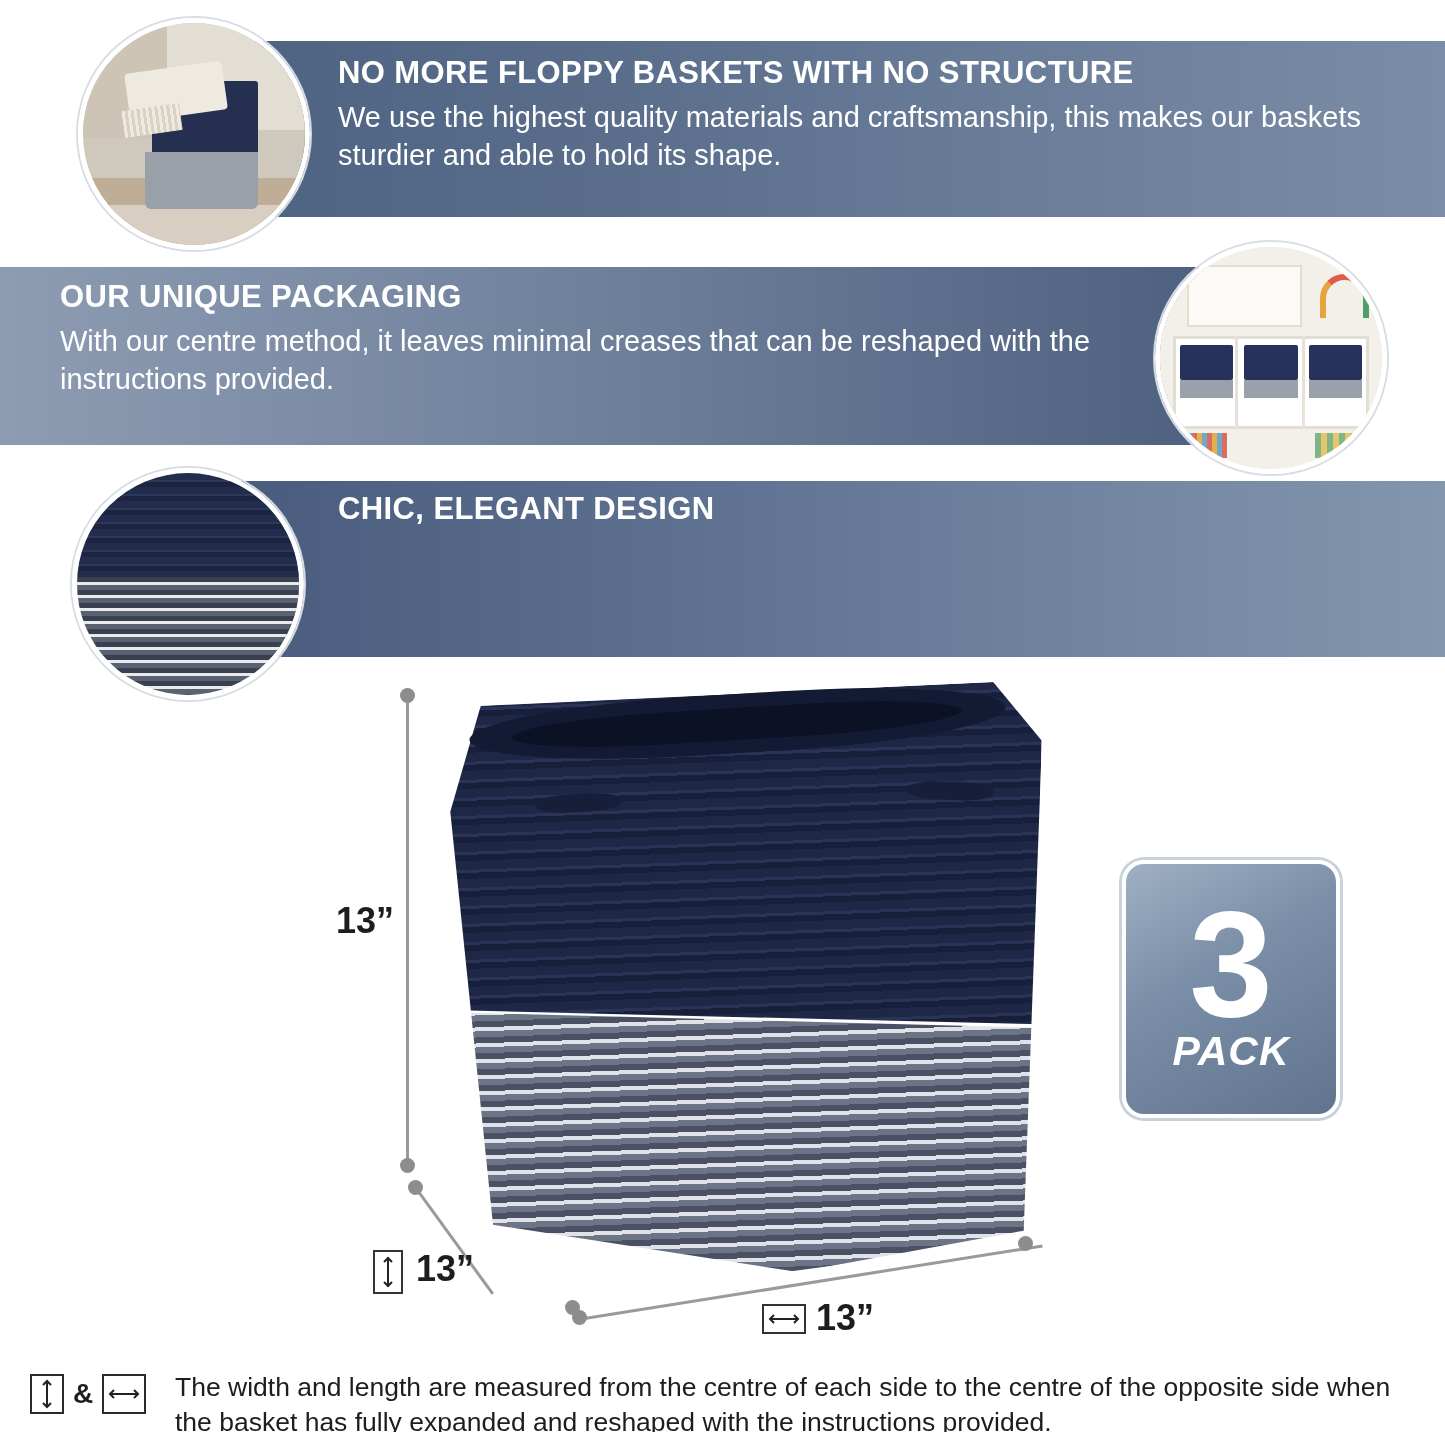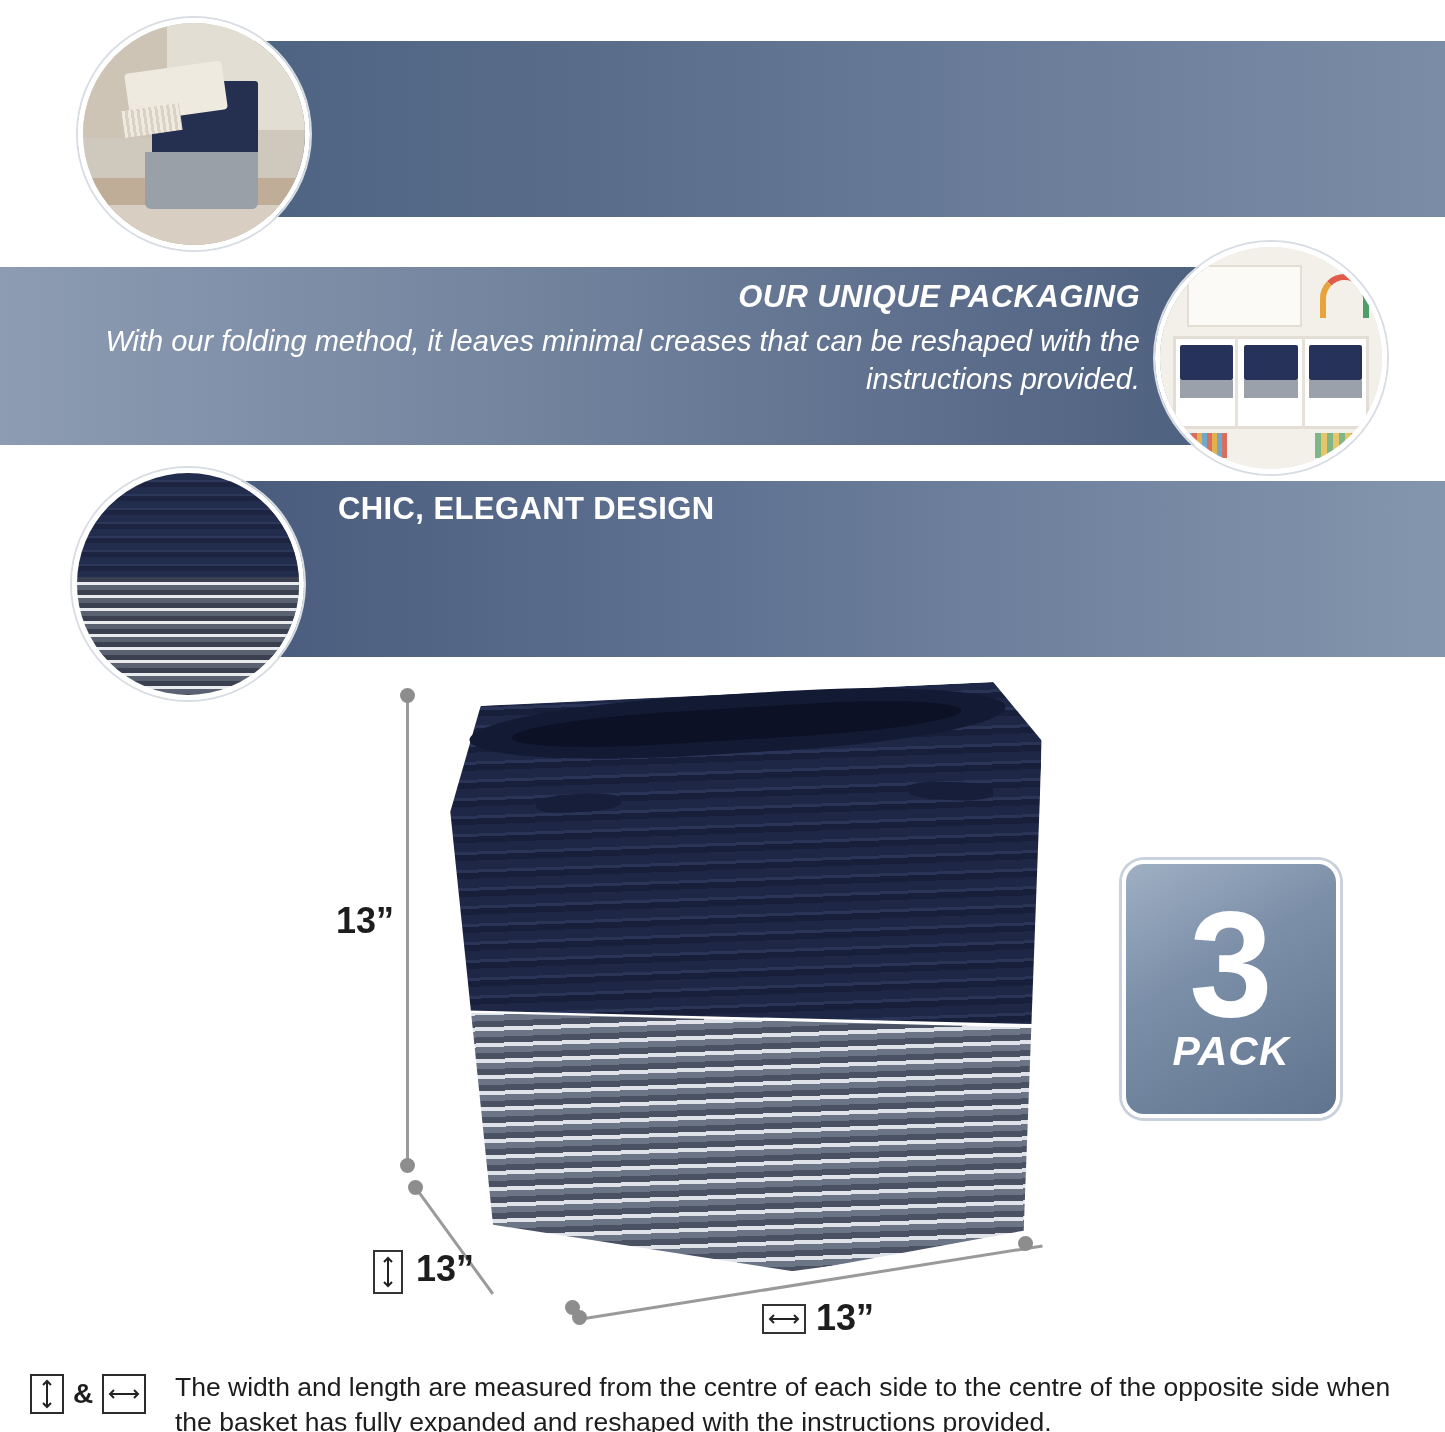--- a/index.html
+++ b/index.html
@@ -86,22 +86,21 @@
     border: 5px solid #ffffff;
     box-shadow: 0 0 0 2px #d8dde4;
     overflow: hidden;
     z-index: 5;
   }
   #row2 .text-wrap {
     position: absolute;
     left: 60px;
     top: 32px;
     width: 1080px;
-    text-align: right;
-    font-style: italic;
+    text-align: left;
   }
 
   
   #row3 {
     top: 468px;
     left: 0;
     width: 1445px;
     height: 200px;
   }
   #row3 .bar {
@@ -365,20 +364,22 @@
       <div class="p1-floor"></div>
       <div class="p1-rug"></div>
       <div class="p1-basket-navy"></div>
       <div class="p1-basket-grey"></div>
       <div class="p1-blanket"></div>
       <div class="p1-fringe"></div>
     </div>
   </div>
 
   <div class="text-wrap">
+    <div class="headline">NO MORE FLOPPY BASKETS WITH NO STRUCTURE</div>
+    <div class="subline">We use the highest quality materials and craftsmanship, this makes our baskets sturdier and able to hold its shape.</div>
   </div>
 </div>
 
 <div class="banner" id="row2">
   <div class="bar"></div>
 
   <div class="circle">
     <div class="photo">
       <div class="p2-bg"></div>
       <div class="p2-wall"></div>
@@ -393,21 +394,21 @@
       <div class="p2-basket-g" style="left:38%"></div>
       <div class="p2-basket" style="left:67%"></div>
       <div class="p2-basket-g" style="left:67%"></div>
       <div class="p2-books"></div>
       <div class="p2-toys"></div>
     </div>
   </div>
 
   <div class="text-wrap">
     <div class="headline">OUR UNIQUE PACKAGING</div>
-    <div class="subline">With our folding method, it leaves minimal creases that can be reshaped with the instructions provided.</div>
+    <div class="subline">With our centre method, it leaves minimal creases that can be reshaped with the instructions provided.</div>
   </div>
 </div>
 
 <div class="banner" id="row3">
   <div class="bar"></div>
 
   <div class="circle">
     <div class="photo">
       <div class="p3-top"></div>
       <div class="p3-bottom"></div>

